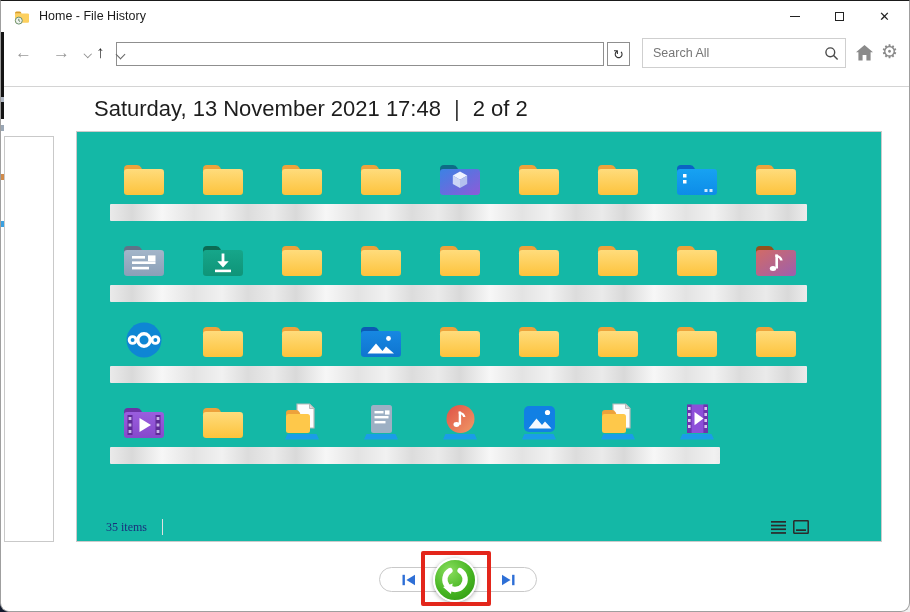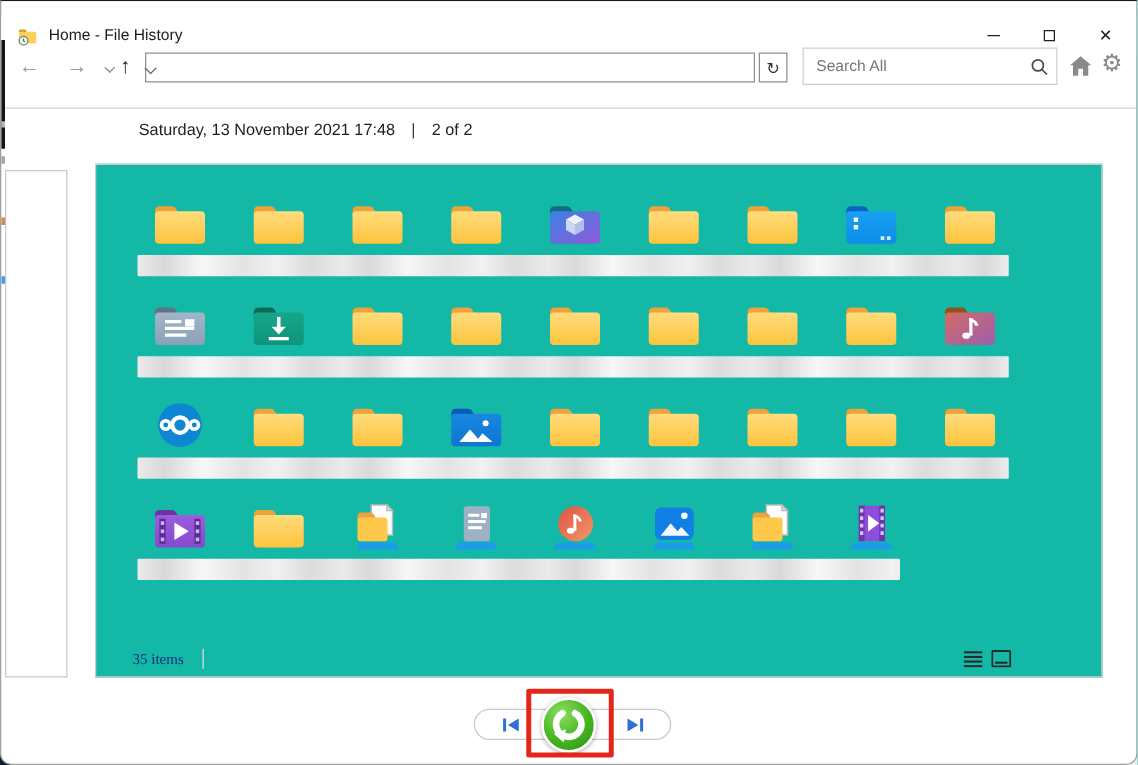--- a/index.html
+++ b/index.html
@@ -2,21 +2,21 @@
 <html><head>
 <meta charset="utf-8">
 <style>
   html,body{margin:0;padding:0;}
   body{font-family:"Liberation Sans",sans-serif;background:#e9e9e9;}
   .stage{position:relative;width:910px;height:612px;background:#f2f2f2;overflow:hidden;}
   .corner-bl{position:absolute;left:0;bottom:0;width:18px;height:18px;background:#121a2d;}
   .window{position:absolute;inset:0;background:#fff;border:1px solid #9f9f9f;border-top:1px solid #1a1a1a;
           border-radius:0 0 9px 9px;box-sizing:border-box;overflow:hidden;}
   
-  .titlebar{position:absolute;top:0;left:0;right:0;height:32px;background:#fff;margin-top:12px;}
+  .titlebar{position:absolute;top:0;left:0;right:0;height:32px;background:#fff;}
   .app-icon{position:absolute;left:13px;top:8px;width:16px;height:16px;}
   .title-text{position:absolute;left:38px;top:0;height:30px;line-height:30px;font-size:12.5px;color:#1b1b1b;}
   .win-controls{position:absolute;right:2px;top:0;height:30px;display:flex;}
   .win-btn{width:45px;height:30px;display:flex;align-items:center;justify-content:center;
            font-size:13px;color:#222;background:transparent;border:none;}
   .max-glyph{width:9px;height:9px;border:1.2px solid #222;box-sizing:border-box;}
   .min-glyph{width:10px;height:0;border-top:1.2px solid #222;display:inline-block;}
   
   .nav-glyph{position:absolute;font-size:17px;color:#9a9a9a;line-height:20px;}
   .nav-up{color:#2b2b2b;}
@@ -30,21 +30,21 @@
                background:#fff;display:flex;align-items:center;justify-content:center;font-size:13px;color:#333;}
   .searchbox{position:absolute;left:641px;top:37px;width:204px;height:30px;border:1px solid #cfcfcf;box-sizing:border-box;
              display:flex;align-items:center;background:#fff;}
   .searchbox input{flex:1;border:none;outline:none;font-family:"Liberation Sans",sans-serif;font-size:12.5px;color:#333;padding:0 10px;background:transparent;}
   .searchbox input::placeholder{color:#767676;}
   .search-mag{margin-right:9px;display:flex;}
   .home-btn{position:absolute;left:854px;top:43px;width:20px;height:20px;display:flex;}
   .gear-btn{position:absolute;left:880px;top:40px;font-size:19px;color:#8a8a8a;line-height:22px;}
   .toolbar-divider{position:absolute;left:0;right:0;top:85px;height:1px;background:#d4d4d4;}
   
-  .date-header{position:absolute;left:93px;top:95px;font-size:13px;color:#1d1d1d;display:flex;align-items:center;margin-left:17px;}
+  .date-header{position:absolute;left:93px;top:95px;font-size:22px;color:#1d1d1d;display:flex;align-items:center;}
   .date-sep{margin:0 13px;color:#3a3a3a;}
   
   .left-stub{position:absolute;left:3px;top:135px;width:50px;height:406px;background:#fff;border:1px solid #c9c9c9;box-sizing:border-box;}
   .edge-strip{position:absolute;left:0;top:31px;width:3px;height:87px;background:#141414;}
   .frag{position:absolute;left:0;width:2.5px;}
   
   .main-panel{position:absolute;left:75px;top:130px;width:806px;height:411px;background:#14b8a6;border:1px solid #cbcbcb;box-sizing:border-box;font-family:Liberation Serif, serif;}
   .icon-grid{position:absolute;left:0;right:0;top:0;bottom:27px;padding:17px 0 0 27px;overflow:hidden;}
   .icon-row{display:flex;height:49px;align-items:flex-end;}
   .cell{width:79px;display:flex;justify-content:center;align-items:flex-end;}

